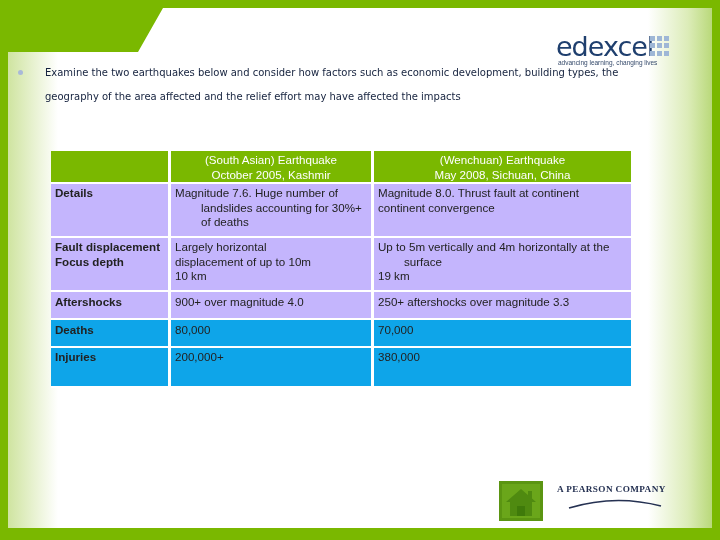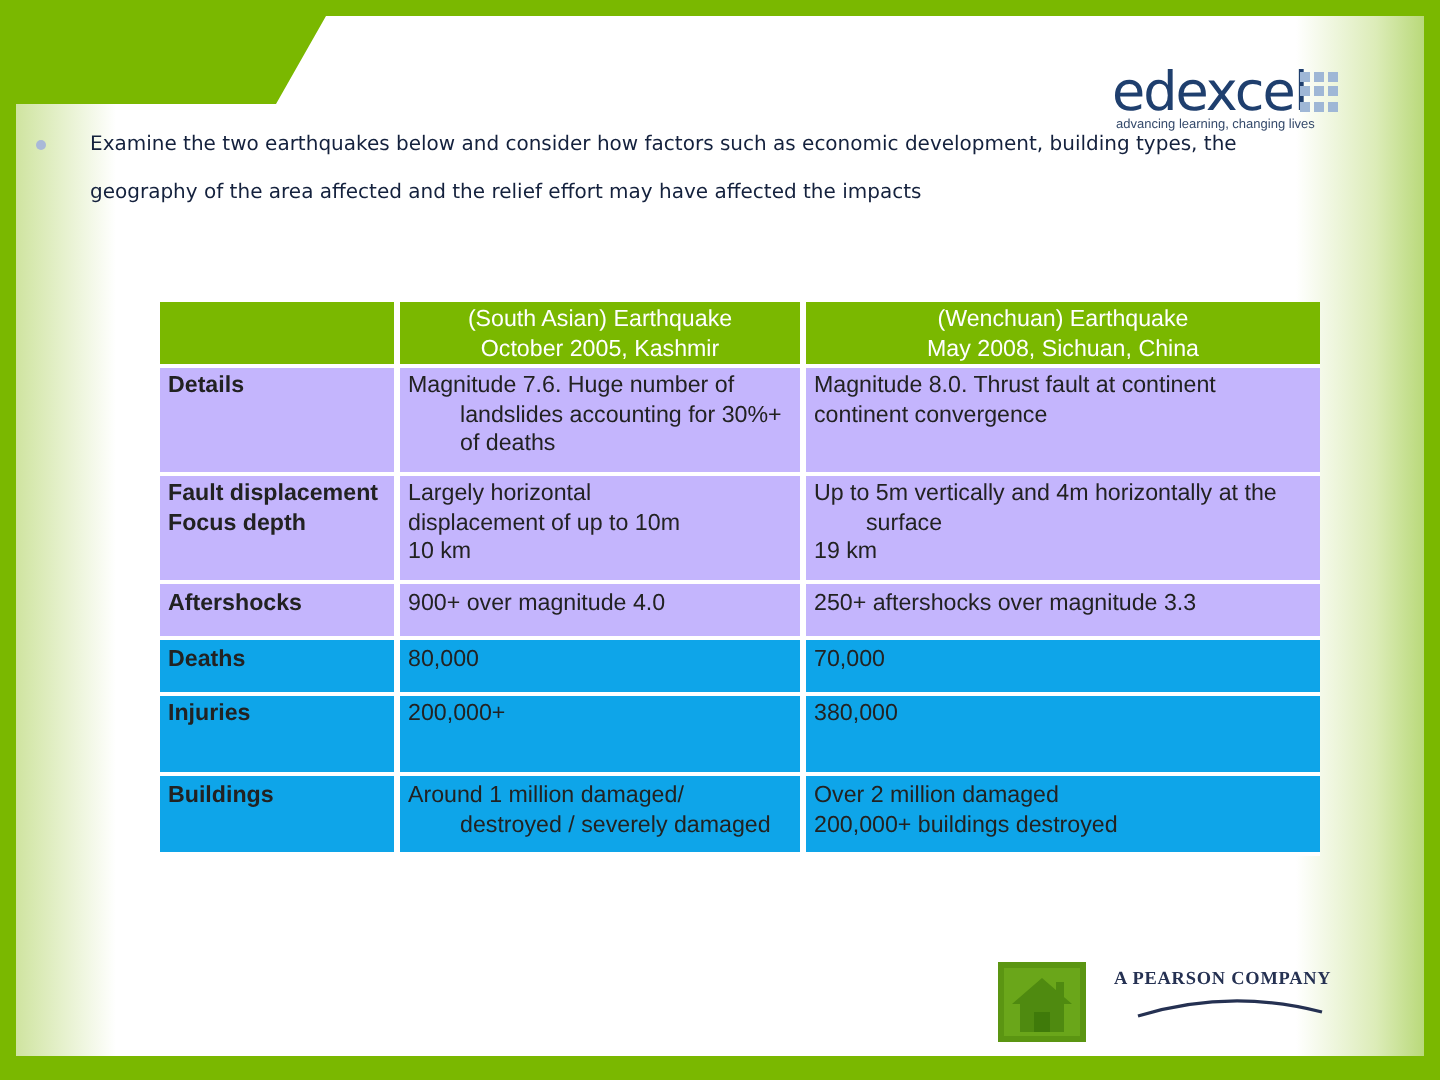--- a/index.html
+++ b/index.html
@@ -14,21 +14,21 @@
 
   .logo { position: absolute; left: 556px; top: 31px; width: 116px; height: 40px; }
   .logo-word { position: absolute; left: 0; top: 0; font-size: 27px; color: #1f3f6e; letter-spacing: -1px; font-family: "DejaVu Sans", sans-serif; font-weight: normal; }
   .logo-grid { position: absolute; left: 94px; top: 5px; width: 20px; height: 20px; display: grid; grid-template-columns: repeat(3, 5px); grid-gap: 2px; }
   .logo-grid span { width: 5px; height: 5px; background: #9fb7d6; display: block; }
   .logo-tag { position: absolute; left: 2px; top: 28px; font-size: 6.5px; color: #354a6b; white-space: nowrap; }
 
   .bullet-dot { position: absolute; left: 18px; top: 70px; width: 5px; height: 5px; border-radius: 50%; background: #a9b9d8; }
   .intro { position: absolute; left: 45px; top: 61px; width: 600px; font-family: "DejaVu Sans", sans-serif; font-size: 10px; line-height: 24px; color: #14213d; }
 
-  table.eq { position: absolute; left: 80px; top: 151px; width: 580px; border-collapse: separate; border-spacing: 0; table-layout: fixed; }
+  table.eq { position: absolute; left: 51px; top: 151px; width: 580px; border-collapse: separate; border-spacing: 0; table-layout: fixed; }
   table.eq td, table.eq th { font-family: "Liberation Sans", sans-serif; font-size: 11.6px; line-height: 14.5px; color: #222; vertical-align: top; padding: 2px 4px 0 4px; border-right: 3px solid #fff; border-bottom: 2px solid #fff; }
   table.eq tr td:last-child, table.eq tr th:last-child { border-right: none; }
   table.eq th { background: #7ab800; color: #fff; font-weight: normal; text-align: center; height: 28px; }
   .lab { font-weight: bold; color: #102a3a; }
   .g td { background: #c4b5fd; }
   .b td { background: #0ea5e9; }
   .ind { padding-left: 26px; display: block; }
 
   .home-btn { position: absolute; left: 499px; top: 481px; width: 44px; height: 40px; background: #6aa61a; border: 3px solid #5b9512; }
   .pearson { position: absolute; left: 557px; top: 484px; font-family: "Liberation Serif", serif; font-size: 9.2px; font-weight: bold; color: #253152; letter-spacing: 0.4px; white-space: nowrap; }
@@ -112,31 +112,20 @@
   <tr class="b">
     <td class="lab" style="height:28px;padding-top:3px">Deaths</td>
     <td style="padding-top:3px">80,000</td>
     <td style="padding-top:3px">70,000</td>
   </tr>
   <tr class="b">
     <td class="lab" style="height:40px">Injuries</td>
     <td>200,000+</td>
     <td>380,000</td>
   </tr>
-  <tr class="b">
-    <td class="lab" style="height:40px;padding-top:3px">Buildings</td>
-    <td style="padding-top:3px">
-      <span>Around 1 million damaged/</span>
-      <span class="ind">destroyed / severely damaged</span>
-    </td>
-    <td style="padding-top:3px">
-      <span>Over 2 million damaged</span><br>
-      <span>200,000+ buildings destroyed</span>
-    </td>
-  </tr>
 </tbody>
   </table>
 
 <div class="home-btn">
   <svg width="38" height="34" viewBox="0 0 38 34">
     <polygon points="19,5 4,18 8,18 8,32 30,32 30,18 34,18" fill="#4f8a10"></polygon>
     <rect x="26" y="7" width="4" height="8" fill="#4f8a10"></rect>
     <rect x="15" y="22" width="8" height="10" fill="#3f7a0a"></rect>
   </svg>
 </div>

